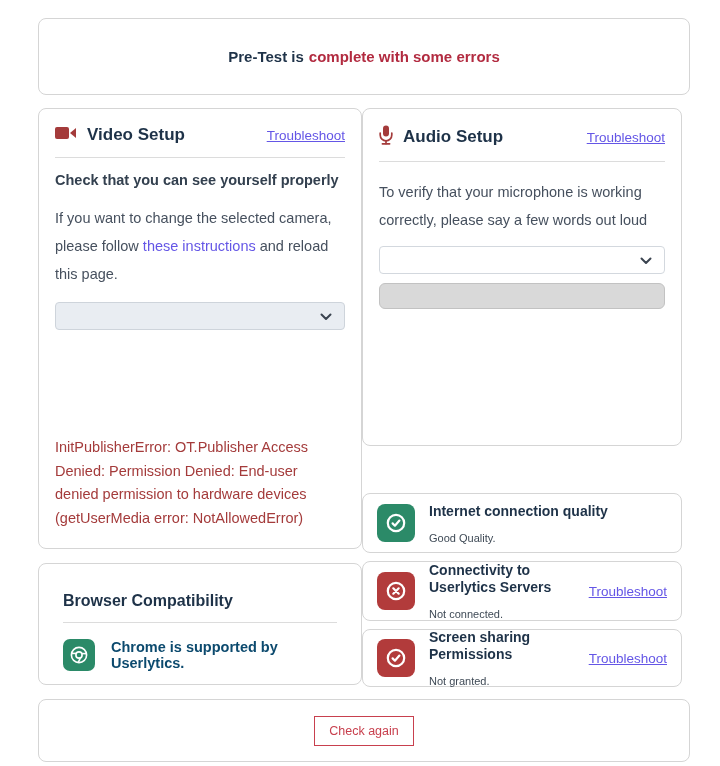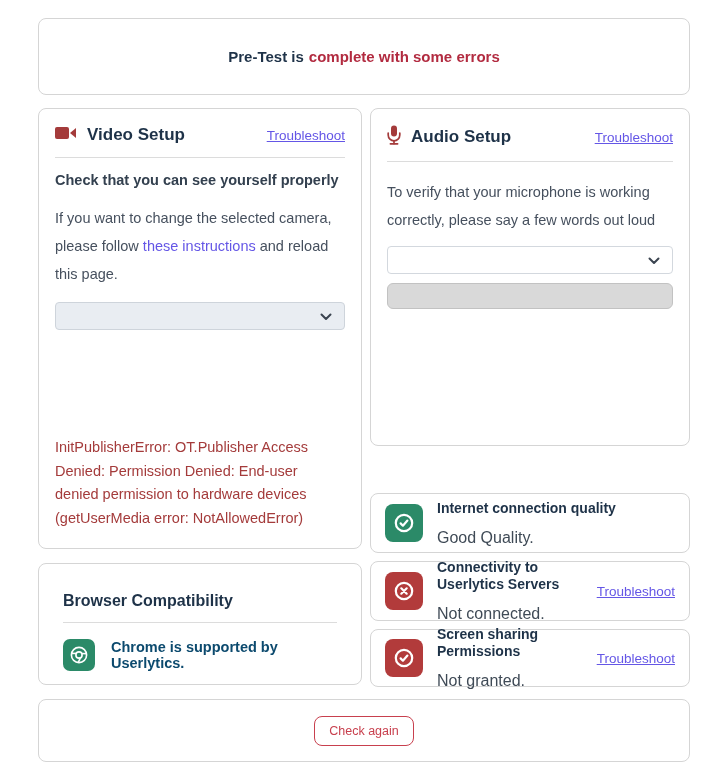--- a/index.html
+++ b/index.html
@@ -9,21 +9,21 @@
 
   .card { background:#fff; border:1px solid #d5d5d5; border-radius:8px; }
 
   
   .banner { height:77px; display:flex; align-items:center; justify-content:center;
     font-size:15px; font-weight:bold; margin-bottom:13px; }
   .banner .prefix { color:#1e3248; }
   .banner .status { color:#b22b40; margin-left:5px; }
 
   
-  .cols { display:flex; gap:8px; }
+  .cols { display:flex; }
   .col-left { width:324px; display:flex; flex-direction:column; }
   .col-right { width:320px; display:flex; flex-direction:column; }
 
   .setup-card { padding:16px; display:flex; flex-direction:column; }
   .video-card { height:441px; margin-bottom:14px; }
   .audio-card { height:338px; margin-bottom:47px; }
 
   .card-head { display:flex; align-items:center; }
   .card-head .ttl { font-size:17px; font-weight:bold; color:#1e3248; margin-left:10px; }
   .card-head .spacer { flex:1; }
@@ -45,34 +45,34 @@
   .error-text { font-size:14.5px; line-height:23.5px; color:#a43b3b; padding-bottom:2px; }
 
   
   .status-card { height:60px; padding:10px 14px; display:flex; align-items:center;
     margin-bottom:8px; }
   .status-card:last-child { margin-bottom:0; }
   .status-icon { width:38px; height:38px; border-radius:8px; flex:none; display:flex;
     align-items:center; justify-content:center; }
   .status-text { flex:1; margin-left:14px; min-width:0; }
   .status-title { font-size:14px; font-weight:bold; color:#1e3248; line-height:17px; }
-  .status-sub { font-size:16px; color:#3f4a56; margin-top:12px; }
+  .status-sub { font-size:11px; color:#3f4a56; margin-top:12px; }
   .status-card a.ts-link { margin-left:6px; flex:none; }
 
   
   .browser-card { height:122px; padding:24px; }
   .browser-title { font-size:16px; font-weight:bold; color:#1e3248; margin-top:4px; }
   .browser-row { display:flex; align-items:center; margin-top:16px; }
   .browser-msg { margin-left:16px; font-size:14.5px; font-weight:600; color:#0c4a6e; }
 
   
   .footer-card { height:63px; margin-top:12px; display:flex; align-items:center;
     justify-content:center; }
   .check-btn { background:#fff; border:1px solid #c8404e; color:#c8404e;
-    border-radius:8px; font-size:12.5px; padding:7px 14px; cursor:pointer;
+    border-radius:0; font-size:12.5px; padding:7px 14px; cursor:pointer;
     font-family:inherit; }
 </style>
 </head>
 <body>
 
 <div class="page">
 
   <div class="card banner">
     <span class="prefix">Pre-Test is</span>
     <span class="status">complete with some errors</span>

